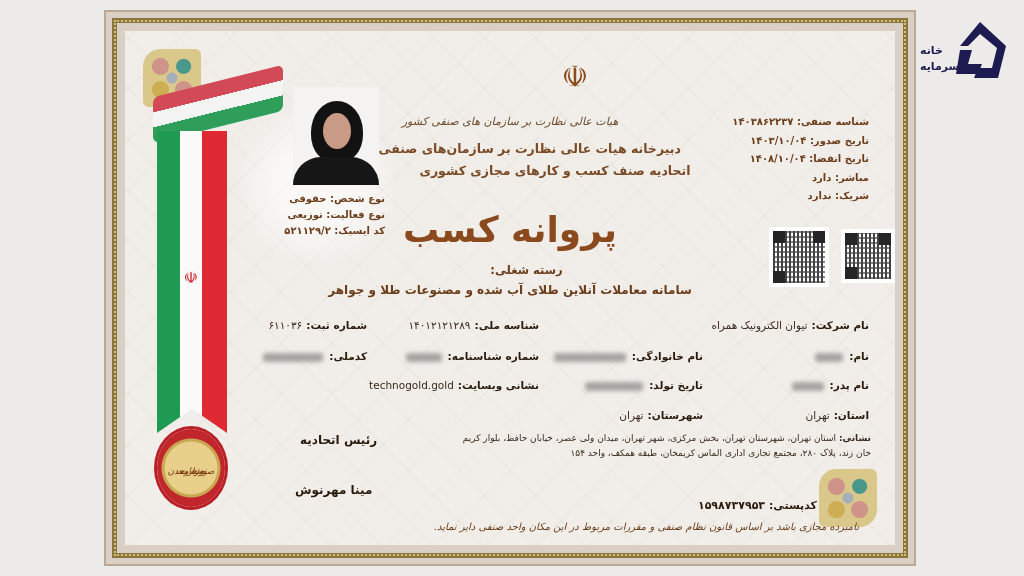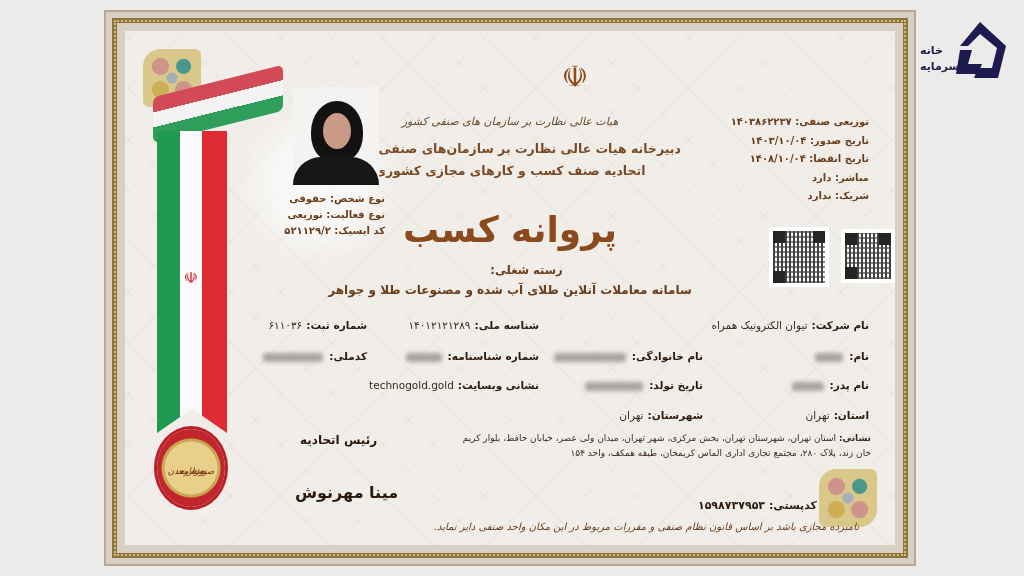--- a/index.html
+++ b/index.html
@@ -47,21 +47,21 @@
       position: absolute; left: 432px; top: 28px; width: 36px; height: 36px;
       color: #8b4a1a; font-size: 30px; text-align: center; line-height: 36px;
       font-family: "DejaVu Serif", serif;
     }
     .cal { position: absolute; left: 0; width: 100%; text-align: center; color: #6b4a2c; font-family: "DejaVu Serif", serif; font-style: italic; }
     .cal1 { top: 68px; font-size: 11px; }
     .cal2 { top: 84px; font-size: 11px; }
 
     .h-org { position: absolute; left: 0; width: 100%; text-align: center; color: #7a4a24; font-weight: bold; }
     .h-org1 { top: 110px; font-size: 12.5px; }
-    .h-org2 { top: 132px; font-size: 12.5px; }
+    .h-org2 { top: 132px; font-size: 12.5px; margin-left: 45px; }
 
     .title { position: absolute; left: 0; width: 100%; top: 178px; text-align: center; color: #8a4a1e; font-weight: bold; font-size: 36px; font-family: "DejaVu Sans", sans-serif; }
     .subtitle1 { position: absolute; left: 0; width: 100%; top: 232px; text-align: center; color: #6b3d1a; font-size: 11.5px; font-weight: bold; padding-left: 33px; }
     .subtitle2 { position: absolute; left: 0; width: 100%; top: 252px; text-align: center; color: #6b3d1a; font-size: 12px; font-weight: bold; }
 
     .meta { position: absolute; right: 26px; top: 82px; width: 170px; color: #6b3d1a; font-size: 10px; font-weight: bold; line-height: 18.5px; text-align: right; }
 
     .qr { position: absolute; top: 196px; background: #fff; padding: 4px; }
     .qr .code { width: 100%; height: 100%;
       background:
@@ -99,21 +99,21 @@
     .row .v { margin-right: 4px; text-align: center; }
     .blur { display: inline-block; height: 9px; background: #a6a3a0; filter: blur(2px); border-radius: 3px; vertical-align: middle; margin-right: 6px; }
 
     .address { position: absolute; right: 24px; top: 422px; width: 420px; font-size: 9px; line-height: 15px; color: #3a2a1c; text-align: right; }
     .address .k { font-weight: bold; }
 
     .postal { position: absolute; right: 78px; top: 505px; font-size: 11px; color: #2a1a0c; font-weight: bold; }
     .footer-note { position: absolute; right: 36px; top: 522px; width: 520px; font-size: 10px; color: #6b3d1a; font-style: italic; font-family: "DejaVu Serif", serif; text-align: right; }
 
     .sign-title { position: absolute; left: 175px; top: 426px; font-size: 12px; font-weight: bold; color: #2a1a0c; }
-    .sign-name { position: absolute; left: 200px; top: 472px; font-size: 16px; font-weight: bold; color: #2a1a0c; }
+    .sign-name { position: absolute; left: 200px; top: 472px; font-size: 12px; font-weight: bold; color: #2a1a0c; }
 
     .brand-logo { position: absolute; left: 920px; top: 18px; width: 96px; height: 64px; }
     .brand-logo .house { position: absolute; left: 32px; top: 2px; width: 56px; height: 60px; }
     .brand-logo .t1, .brand-logo .t2 { position: absolute; left: 0; font-size: 11px; color: #1d1b4f; font-weight: bold; }
     .brand-logo .t1 { top: 26px; }
     .brand-logo .t2 { top: 42px; }
   </style>
 </head>
 <body>
 
@@ -132,21 +132,21 @@
       <div class="cal cal2">هیات عالی نظارت بر سازمان های صنفی کشور</div>
 
       <div class="h-org h-org1">دبیرخانه هیات عالی نظارت بر سازمان‌های صنفی کشور</div>
       <div class="h-org h-org2">اتحادیه صنف کسب و کارهای مجازی کشوری</div>
 
       <div class="title">پروانه کسب</div>
       <div class="subtitle1">رسته شغلی:</div>
       <div class="subtitle2">سامانه معاملات آنلاین طلای آب شده و مصنوعات طلا و جواهر</div>
 
       <div class="meta">
-        <div><span>توزیعی صنفی:</span> <span>۱۴۰۳۸۶۲۲۳۷</span></div>
+        <div><span>شناسه صنفی:</span> <span>۱۴۰۳۸۶۲۲۳۷</span></div>
         <div><span>تاریخ صدور:</span> <span>۱۴۰۳/۱۰/۰۴</span></div>
         <div><span>تاریخ انقضا:</span> <span>۱۴۰۸/۱۰/۰۴</span></div>
         <div><span>مباشر:</span> <span>دارد</span></div>
         <div><span>شریک:</span> <span>ندارد</span></div>
       </div>
 
       <div class="qr qr1">
           <div class="code"></div>
         </div>
       <div class="qr qr2">

